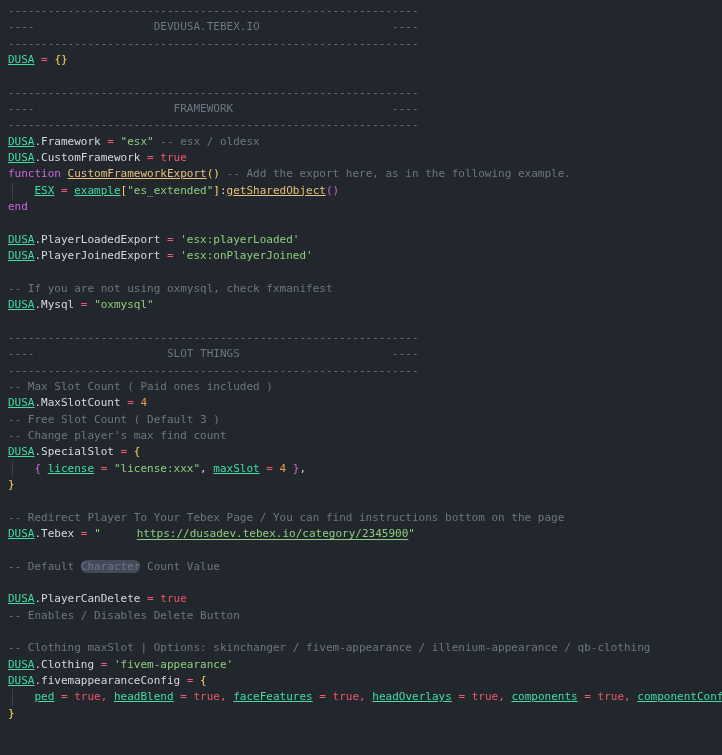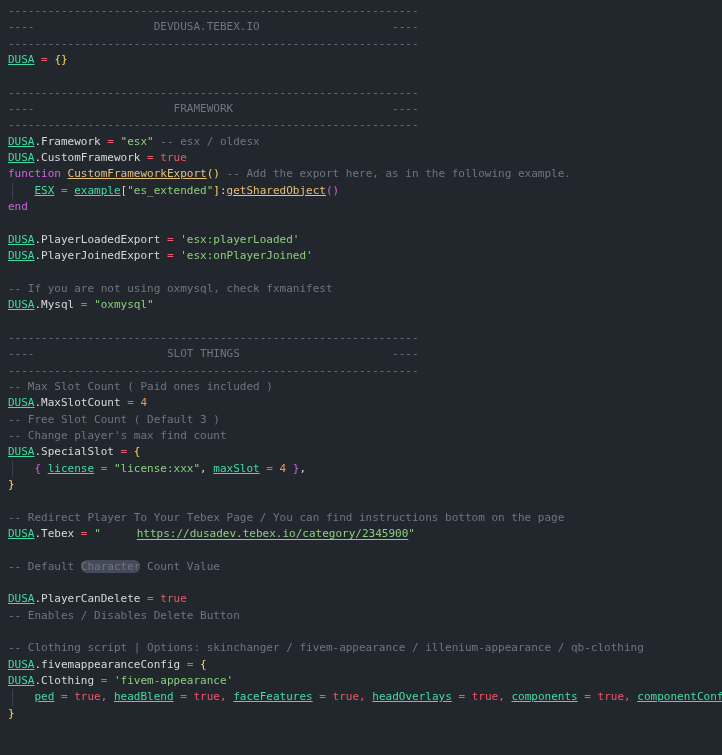--- a/index.html
+++ b/index.html
@@ -72,19 +72,19 @@
       <div class="line"><span class="y">}</span></div>
       <div class="line"></div>
       <div class="line"><span class="cm">-- Redirect Player To Your Tebex Page / You can find instructions bottom on the page</span></div>
       <div class="line"><span class="v">DUSA</span><span class="p">.Tebex</span><span class="o"> = </span><span class="s">"</span><span class="u">https://dusadev.tebex.io/category/2345900</span><span class="s">"</span></div>
       <div class="line"></div>
       <div class="line"><span class="cm">-- Default </span><span class="hl">Character</span><span class="cm"> Count Value</span></div>
       <div class="line"></div>
       <div class="line"><span class="v">DUSA</span><span class="p">.PlayerCanDelete</span><span class="o"> = </span><span class="b">true</span></div>
       <div class="line"><span class="cm">-- Enables / Disables Delete Button</span></div>
       <div class="line"></div>
-      <div class="line"><span class="cm">-- Clothing script | Options: skinchanger / fivem-appearance / illenium-appearance / qb-clothing</span></div>
+      <div class="line"><span class="cm">-- Clothing maxSlot | Options: skinchanger / fivem-appearance / illenium-appearance / qb-clothing</span></div>
+      <div class="line"><span class="v">DUSA</span><span class="p">.Clothing</span><span class="o"> = </span><span class="s">'fivem-appearance'</span></div>
       <div class="line"><span class="v">DUSA</span><span class="p">.fivemappearanceConfig</span><span class="o"> = </span><span class="y">{</span></div>
-      <div class="line"><span class="v">DUSA</span><span class="p">.Clothing</span><span class="o"> = </span><span class="s">'fivem-appearance'</span></div>
       <div class="line"><span class="indent-guide"></span><span class="p">    </span><span class="v">ped</span><span class="o"> = </span><span class="b">true</span><span class="o">, </span><span class="v">headBlend</span><span class="o"> = </span><span class="b">true</span><span class="o">, </span><span class="v">faceFeatures</span><span class="o"> = </span><span class="b">true</span><span class="o">, </span><span class="v">headOverlays</span><span class="o"> = </span><span class="b">true</span><span class="o">, </span><span class="v">components</span><span class="o"> = </span><span class="b">true</span><span class="o">, </span><span class="v">componentConfig</span></div>
       <div class="line"><span class="y">}</span></div>
     </div>
 </div>
 
 </body></html>

